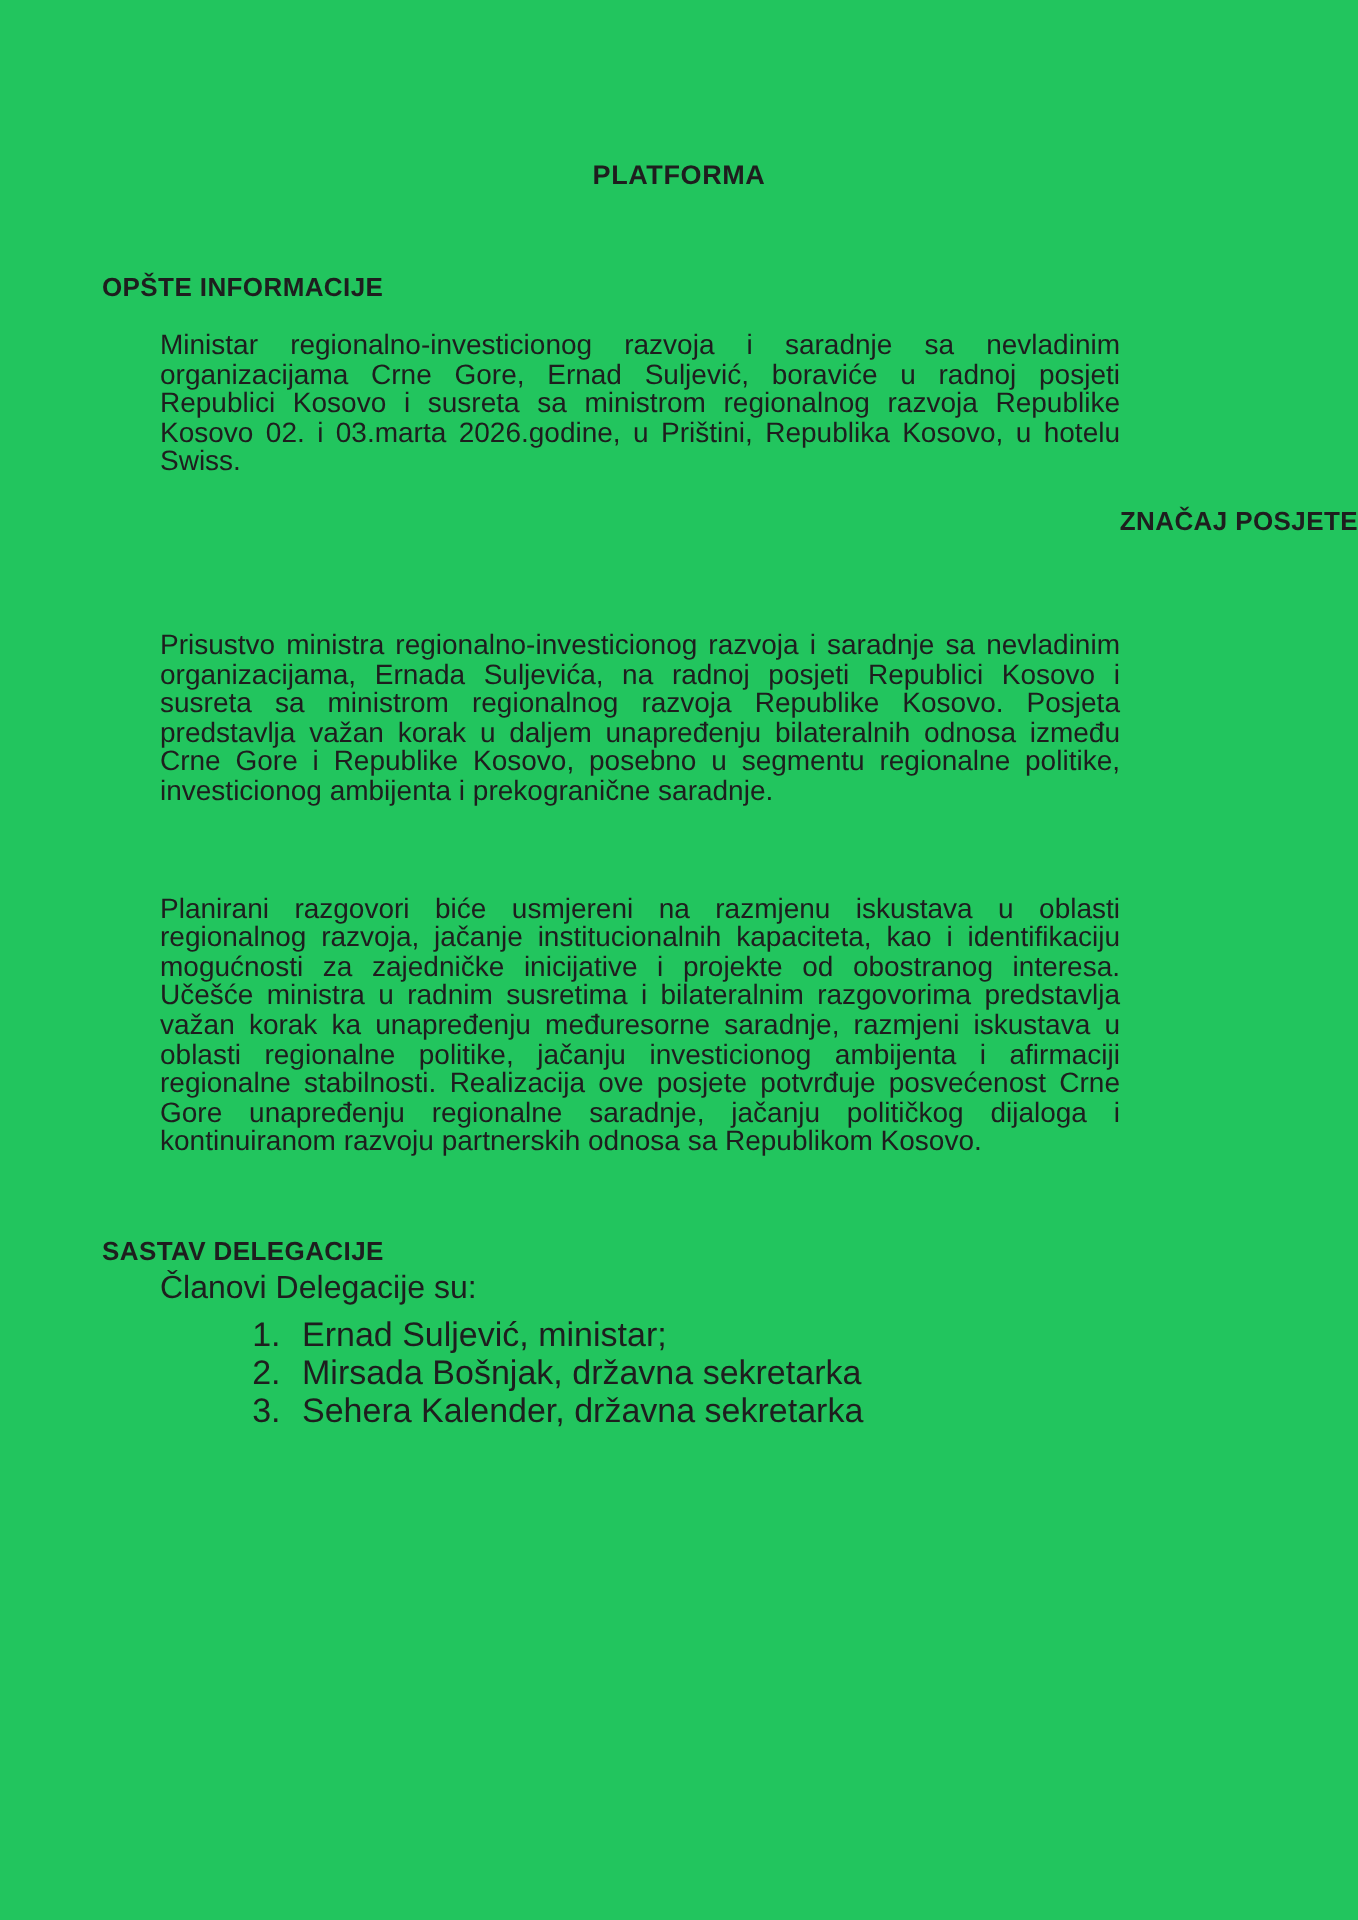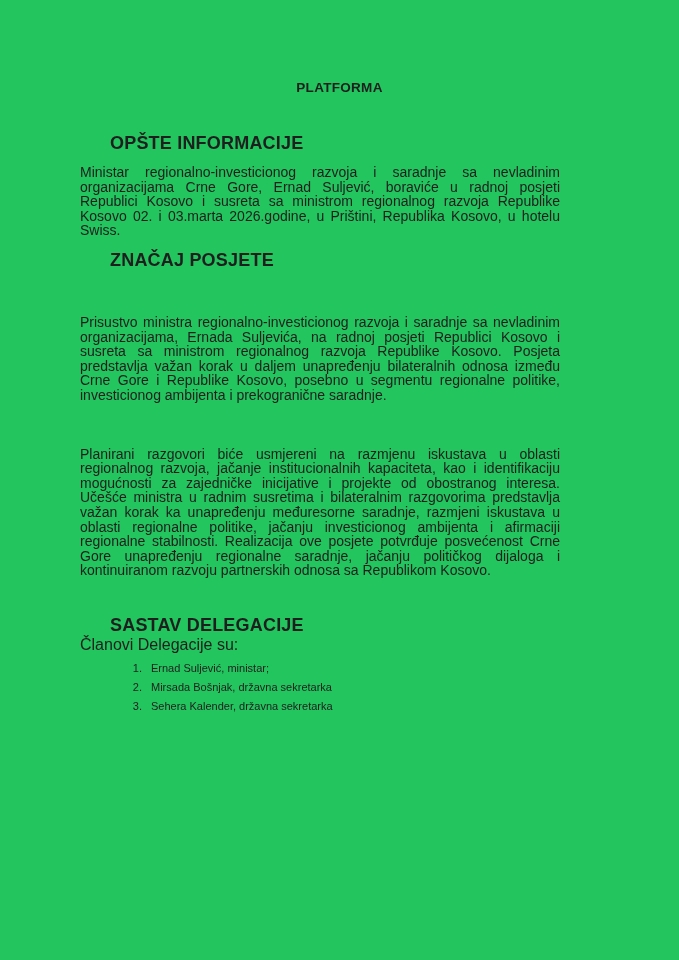--- a/index.html
+++ b/index.html
@@ -25,28 +25,28 @@
     letter-spacing: 0.3px;
   }
   .doc-subtitle {
     margin: 35px 78px 0 80px;
     font-size: 12.8px;
     font-weight: bold;
     line-height: 18px;
     text-align: center;
   }
   .heading {
-    margin-left: 110px;
-    font-size: 18px;
+    margin-left: 51px;
+    font-size: 13px;
     font-weight: bold;
     line-height: 15px;
     letter-spacing: 0.2px;
   }
   .h-opste  { margin-top: 40px; }
-  .h-znacaj { margin-top: 15px; }
+  .h-znacaj { margin-top: 15px; text-align: right; }
   .h-sastav { margin-top: 40px; }
   .body-par {
     margin-left: 80px;
     margin-top: 14px;
     width: 480px;
     font-size: 14px;
     line-height: 14.6px;
     text-align: justify;
   }
   .gap-after-heading { margin-top: 47px; }
@@ -56,21 +56,21 @@
     margin-top: 5px;
     width: 480px;
     font-size: 16px;
     line-height: 14.6px;
     text-align: left;
   }
   ol.delegation {
     margin: 9px 0 0 80px;
     padding-left: 65px;
     width: 420px;
-    font-size: 11px;
+    font-size: 17px;
     line-height: 14.6px;
   }
   ol.delegation li {
     margin-bottom: 4px;
     padding-left: 6px;
   }
 </style>
 </head>
 <body>
 

